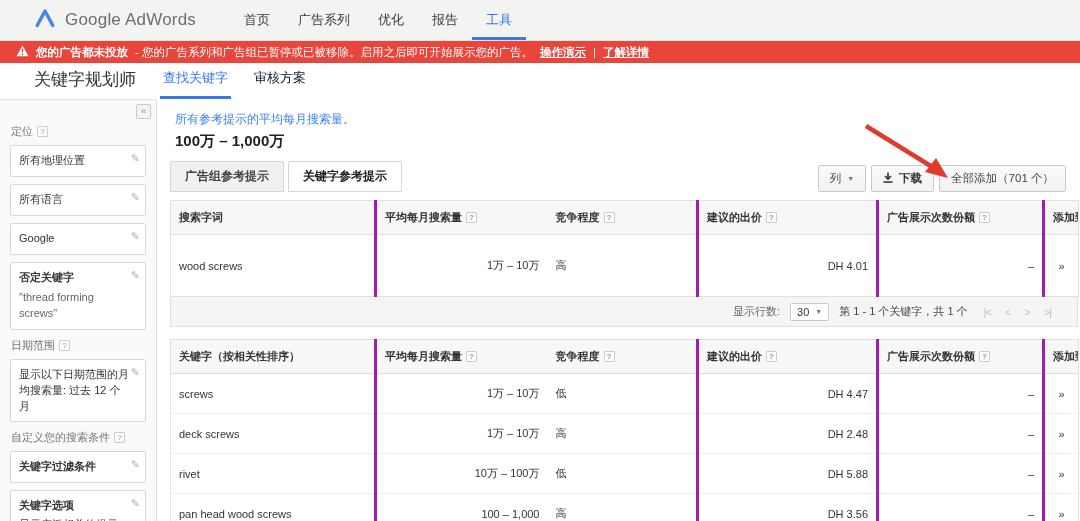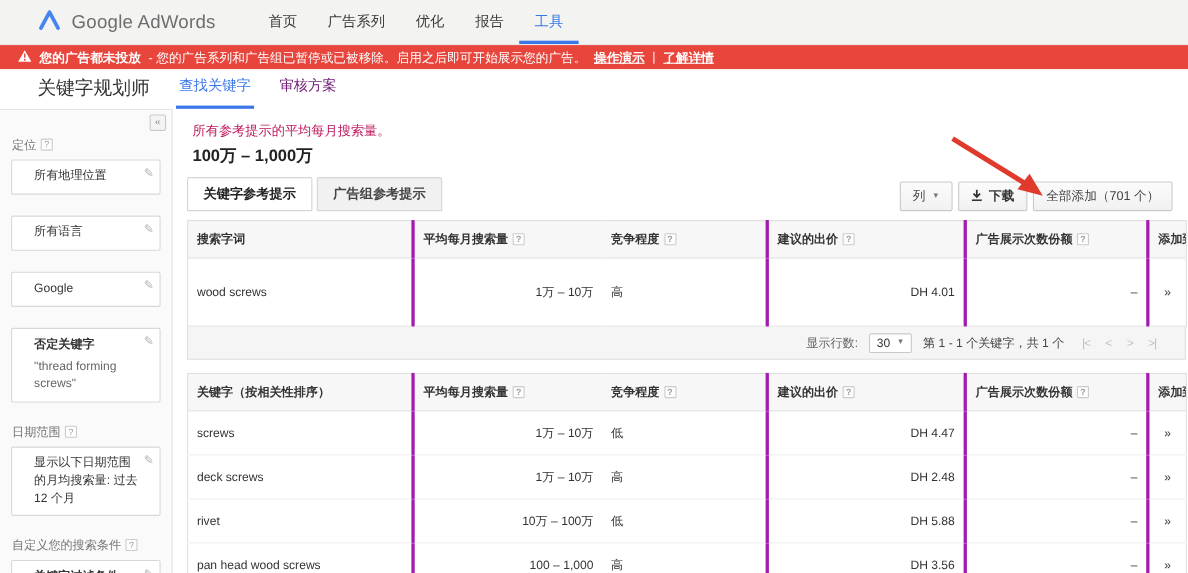--- a/index.html
+++ b/index.html
@@ -20,50 +20,50 @@
   
   .alert { height:22px; background:#e8453c; color:#fff; display:flex; align-items:center;
            gap:7px; font-size:11.5px; padding:0 10px 0 16px; white-space:nowrap; }
   .alert .bold { font-weight:bold; }
   .alert .lnk { font-weight:bold; text-decoration:underline; cursor:pointer; }
   .alert .sep { opacity:.9; }
   
   .pagehead { height:36px; position:relative; background:#fff; }
   .page-title { position:absolute; left:34px; bottom:8px; font-size:17px; color:#333; }
   .ptabs { position:absolute; left:160px; bottom:0; display:flex; }
-  .ptab { font-size:13px; color:#701a75; padding:0 3px 9px; margin-right:20px;
+  .ptab { font-size:13px; color:#0f172a; padding:0 3px 9px; margin-right:20px;
           border-bottom:3px solid transparent; cursor:pointer; }
   .ptab.active { color:#3a77e8; border-bottom-color:#3a77e8; }
   
   .page-body { display:flex; height:425px; }
   .sidebar { width:157px; background:#fafafa; border-right:1px solid #dcdcdc;
              border-top:1px solid #e3e3e3; padding:4px 10px 0; position:relative;
              font-size:11px; flex:none; }
   .collapse-btn { position:absolute; top:4px; right:5px; border:1px solid #c9c9c9;
                   background:#f4f4f4; color:#888; font-size:9px; line-height:1;
                   padding:2px 4px; border-radius:2px; cursor:pointer; }
   .side-label { color:#757575; margin:8px 1px 6px; font-size:11px; }
   .side-label.first { margin-top:20px; }
   .help { display:inline-block; width:11px; height:11px; line-height:10px; text-align:center;
           font-size:8px; color:#999; border:1px solid #ccc; background:#fdfdfd;
           border-radius:1px; margin-left:4px; vertical-align:1px; cursor:pointer; }
   .side-box { background:#fff; border:1px solid #d8d8d8; border-radius:2px;
-              padding:7px 16px 7px 20px; margin-bottom:19px; position:relative;
+              padding:7px 16px 7px 8px; margin-bottom:7px; position:relative;
               color:#333; line-height:1.45; }
   .side-box .ttl { font-weight:bold; }
   .side-box .sub { color:#666; margin-top:4px; }
   .side-box .ln { color:#444; margin-top:3px; }
   .pencil { position:absolute; top:5px; right:5px; color:#b3b3b3; font-size:11px; cursor:pointer; }
   .main { flex:1; background:#fff; padding-left:12px; position:relative; overflow:hidden; }
   
   .notice { display:inline-block; background:#faf0c8; padding:5px 12px 5px 10px;
             font-size:11px; color:#555; }
   .notice .lnk { color:#3a77e8; margin-left:8px; cursor:pointer; }
   
-  .summary-caption { font-size:12px; color:#be185d; margin:12px 0 4px 6px; }
+  .summary-caption { font-size:12px; color:#3b82f6; margin:12px 0 4px 6px; }
   .summary-range { font-size:15px; font-weight:bold; color:#222; margin-left:6px; }
   
   .toolbar { display:flex; justify-content:space-between; align-items:flex-end;
              margin:10px 0 8px 1px; padding-right:14px; }
   .ttabs { display:flex; }
   .ttab { border:1px solid #d5d5d5; background:#f1f1f1; color:#444; font-size:12px;
           font-weight:bold; padding:6px 14px; margin-right:4px; border-radius:2px 2px 0 0;
           cursor:pointer; }
   .ttab.active { background:#fff; color:#222; }
   .btns { display:flex; }
@@ -196,22 +196,22 @@
   </div>
 
   <div class="main">
 
 
     <div class="summary-caption">所有参考提示的平均每月搜索量。</div>
     <div class="summary-range">100万 – 1,000万</div>
 
     <div class="toolbar">
       <div class="ttabs">
+        <div class="ttab">广告组参考提示</div>
         <div class="ttab active">关键字参考提示</div>
-        <div class="ttab">广告组参考提示</div>
       </div>
       <div class="btns">
         <div class="btn">
           <span>列</span>
           <span class="caret">▼</span>
         </div>
         <div class="btn strong">
           <span>
             <svg width="10" height="11" viewBox="0 0 10 11">
                 <path d="M5 0.5 v6 M2 4 l3 3 3-3" stroke="#333" stroke-width="1.6" fill="none"></path>

